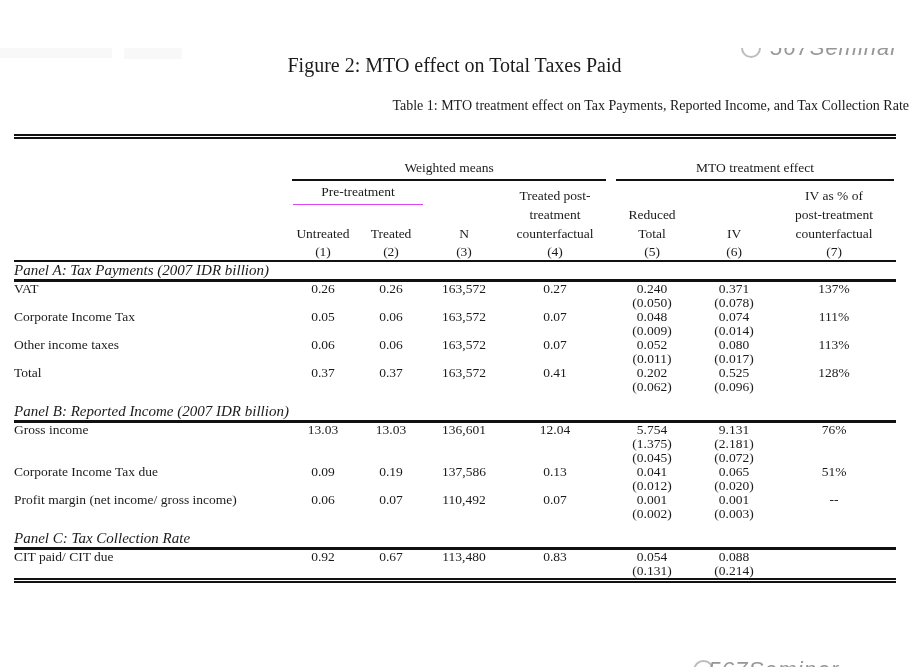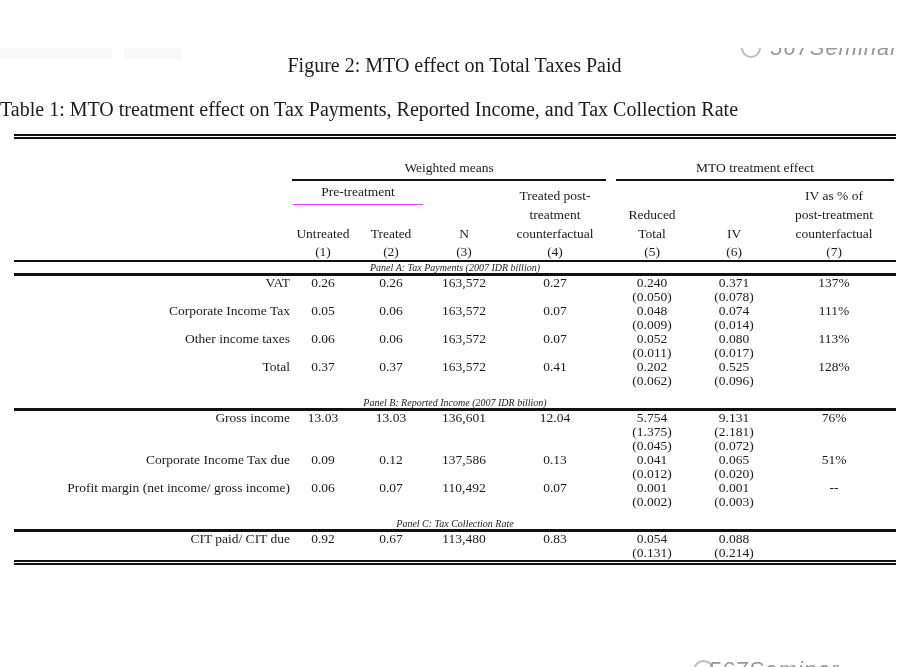--- a/index.html
+++ b/index.html
@@ -1,33 +1,33 @@
 <!DOCTYPE html>
 <html><head>
 <meta charset="utf-8">
 <style>
   html,body{margin:0;padding:0;background:#fff;}
   .page{position:relative;width:909px;height:667px;overflow:hidden;background:#ffffff;
         font-family:"Liberation Serif", serif;color:#1b1b1b;margin-top:48px;}
   .artifact{position:absolute;background:#f8f8f8;}
   .fig-title{position:absolute;top:6px;left:0;right:0;text-align:center;font-size:20px;}
-  .tbl-caption{position:absolute;top:50px;left:0;right:0;text-align:left;font-size:20px;}
+  .tbl-caption{position:absolute;top:50px;left:0;right:0;text-align:right;font-size:14px;}
   .tbl-wrap{position:absolute;top:86px;left:14px;}
   table.results{border-collapse:collapse;table-layout:fixed;width:882px;
                 border-top:5px double #111;border-bottom:5px double #111;font-size:13.5px;}
   table.results td,table.results th{padding:0;font-weight:normal;vertical-align:bottom;}
   .c{text-align:center;}
-  .lbl{text-align:right;padding-left:10px;}
+  .lbl{text-align:left;padding-left:10px;}
   .hrow th{line-height:19px;}
   .grule{border-bottom:2px solid #111;padding:19px 0 2px;margin:0 2px;}
   .grule.mto{margin-left:8px;}
   .prerule{border-bottom:1px solid #d946ef;padding:1px 0 3px;margin:0 3px;}
   .h5 th{border-bottom:2px solid #111;padding:1px 0 4px;line-height:17px;}
-  .panel td{text-align:center;font-style:italic;border-bottom:3px solid #111;
-            padding:3px 0 3px;font-size:10px;}
+  .panel td{font-style:italic;border-bottom:3px solid #111;
+            padding:3px 0 3px;font-size:15px;}
   .panel.gap td{padding-top:9px;}
   .val td{padding-top:7px;line-height:14px;}
   .se td{padding-top:2px;padding-bottom:6px;line-height:14px;}
   .wm{position:absolute;display:flex;align-items:center;font-family:"Liberation Sans", sans-serif;
       font-style:italic;color:#979797;letter-spacing:1px;}
   .wm .wm-circle{box-sizing:border-box;border:2px solid #bdbdbd;border-radius:50%;
       background:rgba(255,255,255,0.72);}
   .wm.top{top:-13px;left:741px;font-size:22px;}
   .wm.top .wm-circle{width:20px;height:20px;margin-right:9px;}
   .wm.bottom{top:609px;left:693px;font-size:22.5px;}
@@ -238,21 +238,21 @@
             <td></td>
             <td></td>
         <td class="c">(0.045)</td>
         <td class="c">(0.072)</td>
         <td></td>
       </tr>
 
       <tr class="val">
         <td class="lbl">Corporate Income Tax due</td>
         <td class="c">0.09</td>
-        <td class="c">0.12</td>
+        <td class="c">0.19</td>
         <td class="c">137,586</td>
         <td class="c">0.13</td>
         <td class="c">0.041</td>
         <td class="c">0.065</td>
         <td class="c">51%</td>
       </tr>
       <tr class="se">
         <td></td>
             <td></td>
             <td></td>

